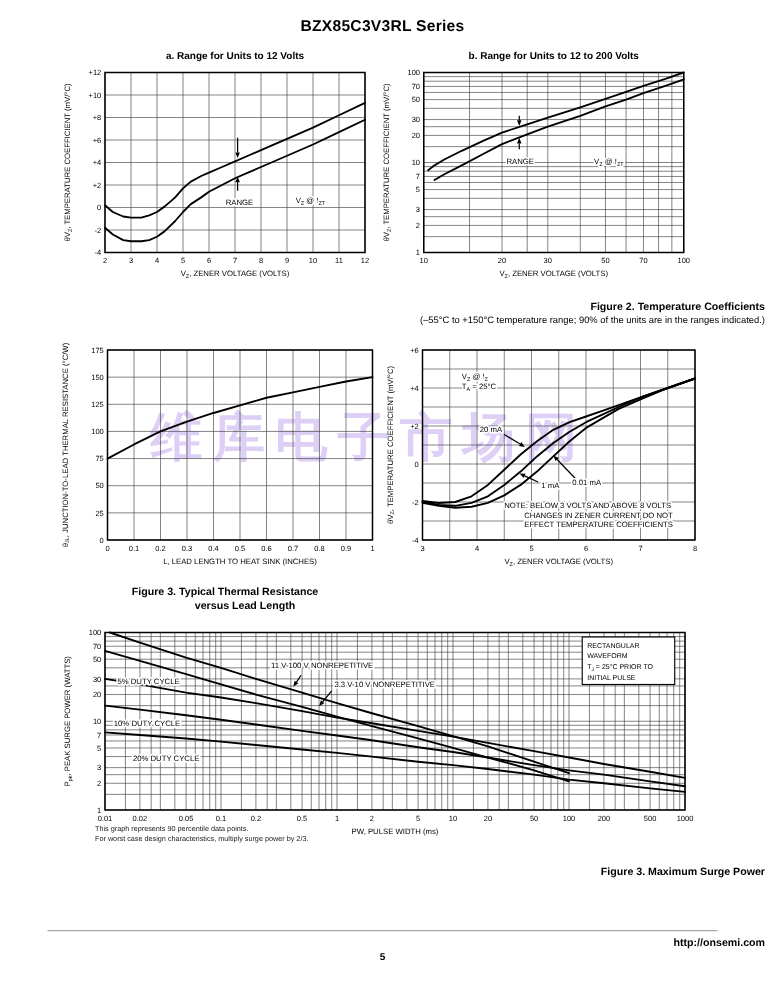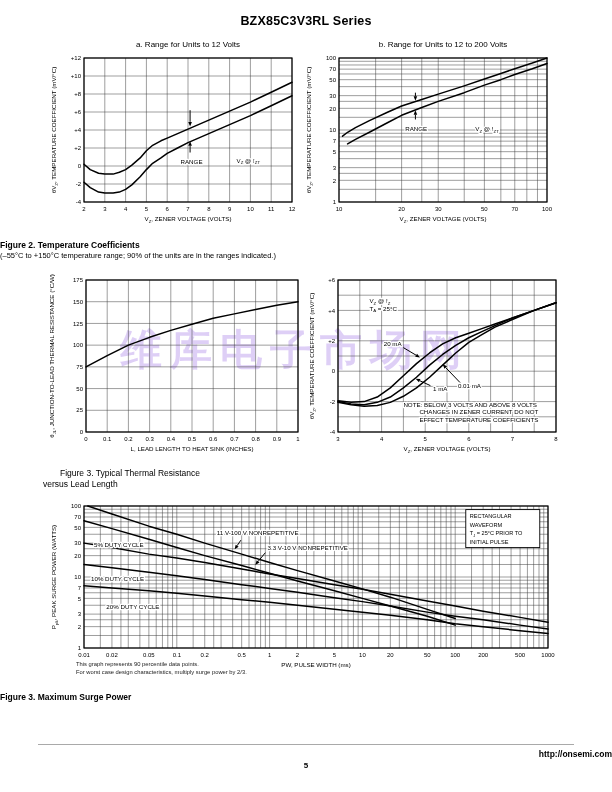--- a/index.html
+++ b/index.html
@@ -1,24 +1,24 @@
 <!DOCTYPE html>
 <html><head>
 <meta charset="utf-8">
 <style>
   html,body{margin:0;padding:0;background:#e8e8e8}
   .page{position:relative;width:612px;height:792px;background:#ffffff;margin:0 auto;
         font-family:"Liberation Sans",sans-serif;color:#000;overflow:hidden}
   .doc-title{position:absolute;top:14px;left:0;width:100%;text-align:center;
              font-size:12.5px;font-weight:bold;letter-spacing:.2px}
-  .chart-title{position:absolute;text-align:center;font-size:8px;font-weight:normal}
+  .chart-title{position:absolute;text-align:center;font-size:8px;font-weight:bold}
   .chart{position:absolute}
-  .caption{position:absolute;left:0;width:100%;text-align:left;font-size:8.5px;font-weight:bold}
+  .caption{position:absolute;left:0;width:100%;text-align:right;font-size:8.5px;font-weight:bold}
   .caption.sub{font-weight:normal;font-size:7.5px}
-  .capL{position:absolute;font-size:8.5px;font-weight:normal}
+  .capL{position:absolute;text-align:center;font-size:8.5px;font-weight:bold}
   .note{position:absolute;font-size:5.8px;color:#222}
   .watermark{position:absolute;left:120px;top:322px;font-size:42px;font-weight:bold;
              color:#6d28d9;opacity:.22;letter-spacing:8px;white-space:nowrap;pointer-events:none}
   .footer-line{position:absolute;left:38px;right:38px;top:744px;height:1px;background:#a9a9a9}
   .footer-url{position:absolute;left:0;width:100%;top:749px;text-align:right;
               font-size:8.5px;font-weight:bold}
   .footer-page{position:absolute;left:0;width:100%;top:761px;text-align:center;
                font-size:8px;font-weight:bold}
   svg text{font-family:"Liberation Sans",sans-serif;fill:#000}
   .tick{font-size:6px}
@@ -255,21 +255,21 @@
         <text x="63.39200000000001" y="38.88" class="ann" text-anchor="start"><tspan>T</tspan><tspan font-size="70%" dy="1.6">A</tspan><tspan dy="-1.6"> = 25°C</tspan></text>
         <text x="77.78" y="73.84" class="ann" text-anchor="start"><tspan>20 mA</tspan></text>
         <text x="127.04799999999999" y="118.67999999999999" class="ann" text-anchor="start"><tspan>1 mA</tspan></text>
         <text x="151.9" y="115.64" class="ann" text-anchor="start"><tspan>0.01 mA</tspan></text>
         <text x="97.39999999999999" y="134.64" class="ann" text-anchor="start"><tspan>NOTE: BELOW 3 VOLTS AND ABOVE 8 VOLTS</tspan></text>
         <text x="113.39999999999999" y="142.23999999999998" class="ann" text-anchor="start"><tspan>CHANGES IN ZENER CURRENT DO NOT</tspan></text>
         <text x="113.39999999999999" y="149.83999999999997" class="ann" text-anchor="start"><tspan>EFFECT TEMPERATURE COEFFICIENTS</tspan></text>
       </svg></div>
 
   <div class="capL" style="left:60px;width:240px;top:468px">Figure 3. Typical Thermal Resistance</div>
-  <div class="capL" style="left:43px;width:240px;top:479px">versus Lead Length</div>
+  <div class="capL" style="left:76px;width:240px;top:479px">versus Lead Length</div>
 
   <div class="chart" style="left:48px;top:500px;width:512px;height:180px"><svg width="512" height="180" viewBox="0 0 512 180">
         <line x1="36" y1="6" x2="36" y2="148" stroke="#3c3c3c" stroke-width="0.5"></line>
         <line x1="52.341268840367206" y1="6" x2="52.341268840367206" y2="148" stroke="#3c3c3c" stroke-width="0.5"></line>
         <line x1="63.93558359761746" y1="6" x2="63.93558359761746" y2="148" stroke="#3c3c3c" stroke-width="0.5"></line>
         <line x1="72.92883280476511" y1="6" x2="72.92883280476511" y2="148" stroke="#3c3c3c" stroke-width="0.5"></line>
         <line x1="80.27685243798467" y1="6" x2="80.27685243798467" y2="148" stroke="#3c3c3c" stroke-width="0.5"></line>
         <line x1="91.87116719523492" y1="6" x2="91.87116719523492" y2="148" stroke="#3c3c3c" stroke-width="0.5"></line>
         <line x1="100.86441640238255" y1="6" x2="100.86441640238255" y2="148" stroke="#3c3c3c" stroke-width="0.5"></line>
         <line x1="108.21243603560214" y1="6" x2="108.21243603560214" y2="148" stroke="#3c3c3c" stroke-width="0.5"></line>

